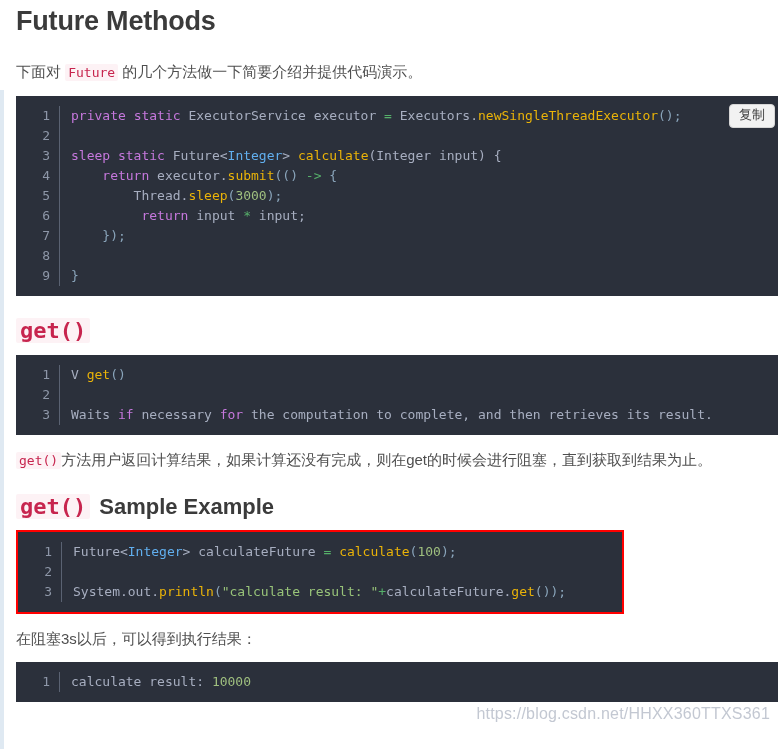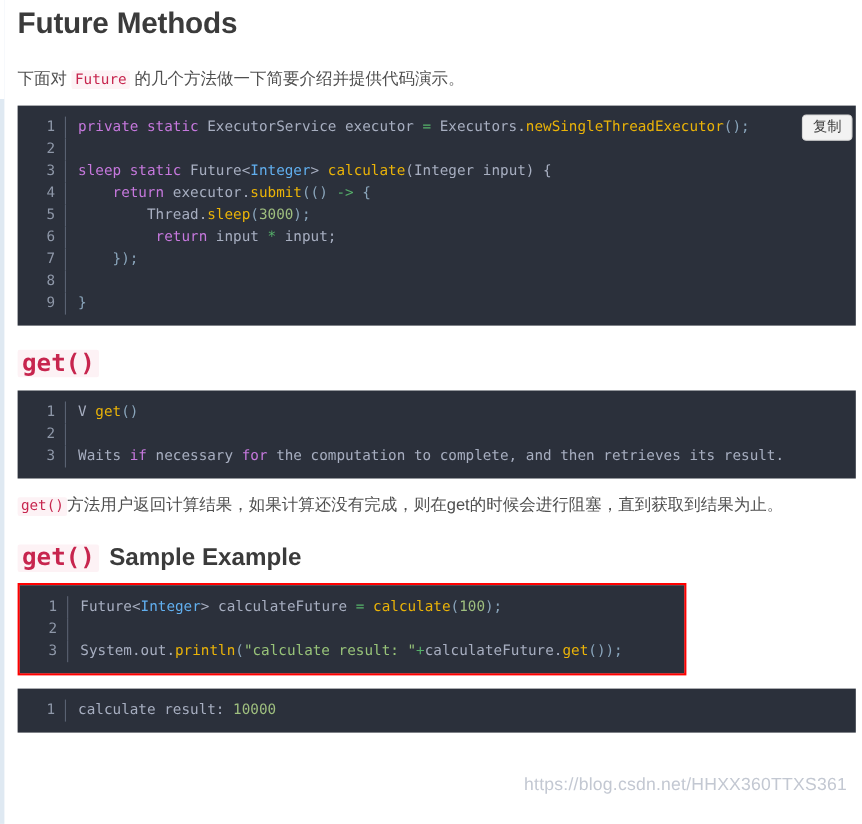--- a/index.html
+++ b/index.html
@@ -212,20 +212,21 @@
   </h2>
 
   <div class="red-box">
     <div class="codeblock" id="cb3">
         <div class="code-line"><span class="ln">1</span><span class="code-text"><span class="plain">Future&lt;</span><span class="cls">Integer</span><span class="plain">&gt; calculateFuture </span><span class="eq">=</span><span class="plain"> </span><span class="fn">calculate</span><span class="op">(</span><span class="num">100</span><span class="op">);</span></span></div>
         <div class="code-line"><span class="ln">2</span><span class="code-text"></span></div>
         <div class="code-line"><span class="ln">3</span><span class="code-text"><span class="plain">System.out.</span><span class="fn">println</span><span class="op">(</span><span class="str">"calculate result: "</span><span class="arrow">+</span><span class="plain">calculateFuture.</span><span class="fn">get</span><span class="op">());</span></span></div>
       </div>
   </div>
 
+  <p class="para2">在阻塞3s以后，可以得到执行结果：</p>
 
   <div class="codeblock" id="cb4">
       <div class="code-line"><span class="ln">1</span><span class="code-text"><span class="plain">calculate result: </span><span class="num">10000</span></span></div>
     </div>
 
 </div>
 
 <div class="watermark">https://blog.csdn.net/HHXX360TTXS361</div>
 
 </body></html>

